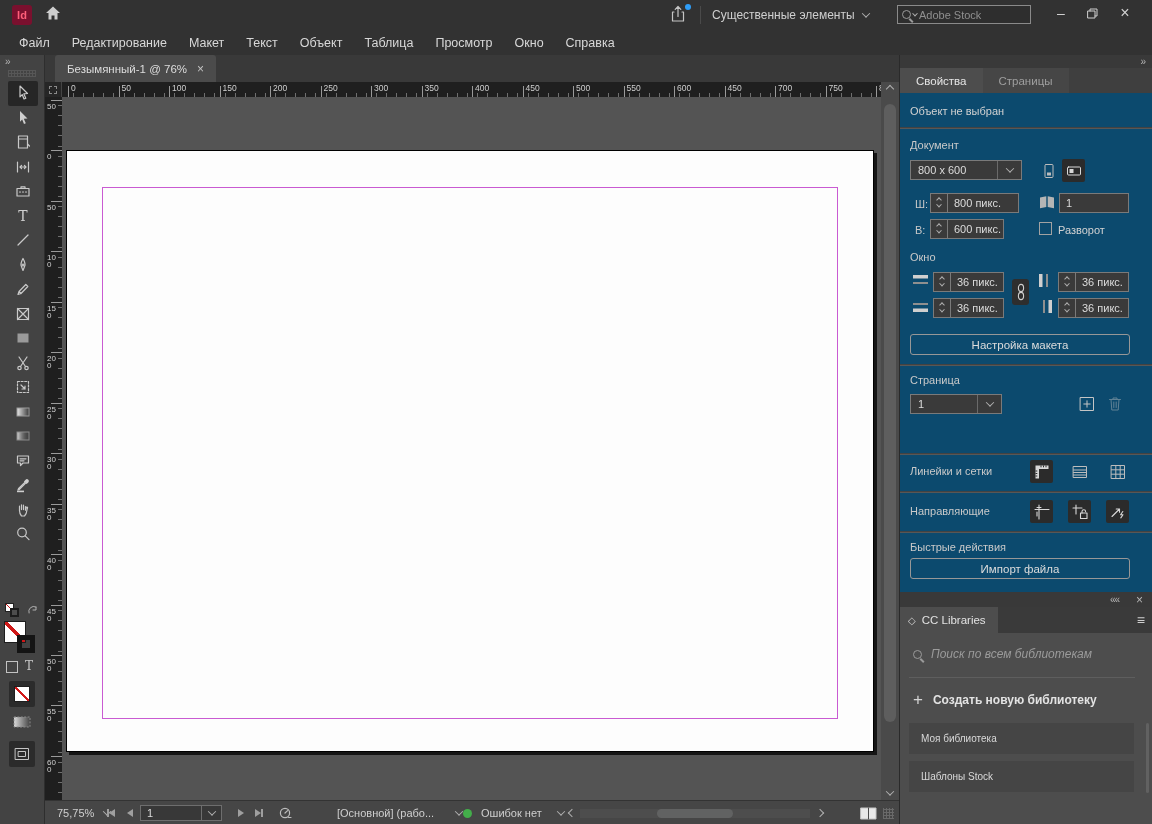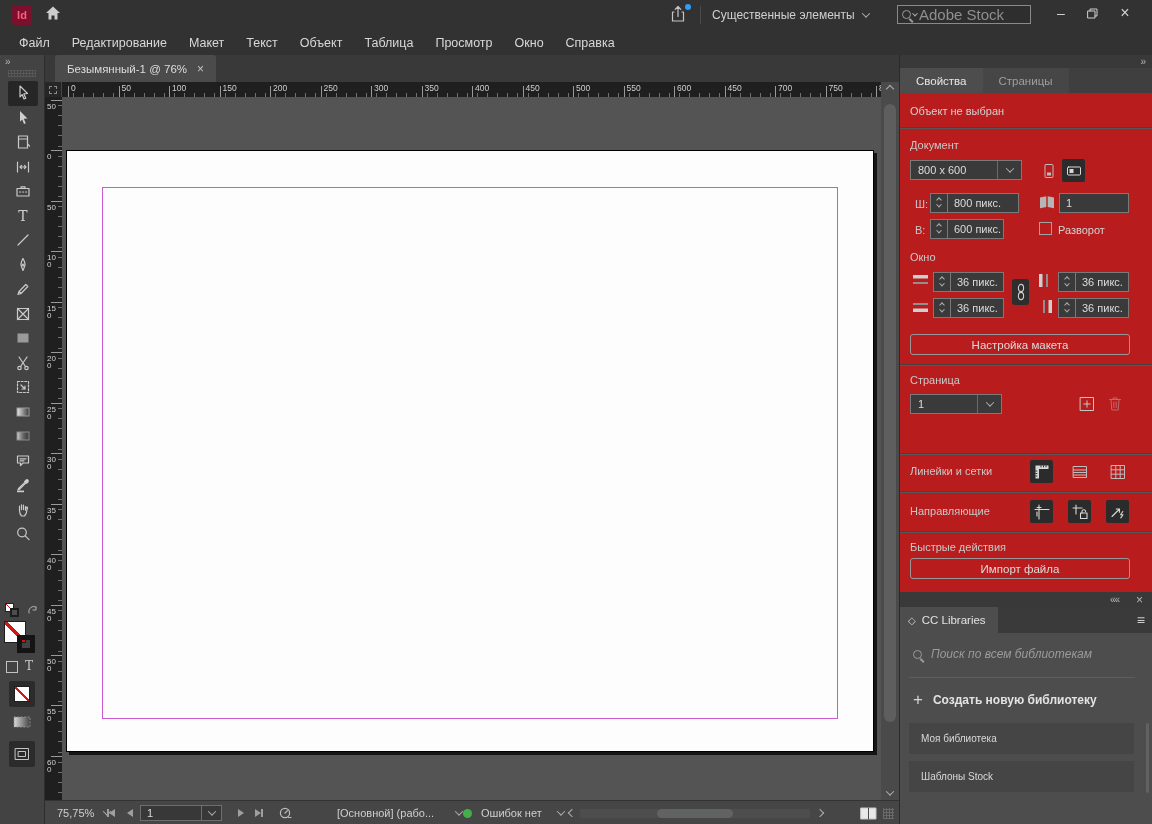--- a/index.html
+++ b/index.html
@@ -15,21 +15,21 @@
   #home-btn { position:absolute; left:42px; top:5px; width:22px; height:20px; display:flex;
     align-items:center; justify-content:center; }
   #share-btn { position:absolute; left:668px; top:4px; width:24px; height:22px; }
   #share-dot { position:absolute; right:1px; top:0; width:6px; height:6px; border-radius:50%; background:#2e9df7; }
   .tb-sep { position:absolute; left:700px; top:6px; width:1px; height:18px; background:#4a4a4a; }
   #workspace { position:absolute; left:712px; top:5px; height:20px; display:flex; align-items:center;
     gap:8px; font-size:12px; color:#cfcfcf; }
   #stock-search { position:absolute; left:897px; top:5px; width:134px; height:19px; background:#2e2e2e;
     border:1px solid #8a8a8a; display:flex; align-items:center; padding:0 4px; gap:2px; }
   #stock-search input { background:transparent; border:none; outline:none; color:#9a9a9a;
-    font-size:15px; width:86px; font-family:inherit; }
+    font-size:11px; width:86px; font-family:inherit; }
   #stock-search input::placeholder { color:#8f8f8f; }
   .win-btn { position:absolute; top:0; width:30px; height:26px; display:flex; align-items:center;
     justify-content:center; color:#cfcfcf; font-size:14px; }
   #win-min { left:1046px; } #win-restore { left:1077px; } #win-close { left:1110px; }
 
   
   #menubar { position:absolute; left:0; top:30px; width:1152px; height:25px; background:#323232;
     display:flex; align-items:center; padding-left:8px; }
   .menu-item { font-size:12.5px; color:#d8d8d8; padding:4px 11px; cursor:default; }
 
@@ -110,21 +110,21 @@
 
   
   #dock { position:absolute; left:899px; top:55px; width:253px; height:769px; background:#393939;
     border-left:1px solid #2a2a2a; font-size:11px; }
   #dock-header { position:absolute; left:0; top:0; width:253px; height:13px; }
   #dock-collapse { position:absolute; right:8px; top:1px; font-size:10px; color:#b5b5b5; letter-spacing:-1px; }
   #props-tabs { position:absolute; left:0; top:13px; width:253px; height:25px; background:#3f3f3f; display:flex; }
   .ptab { height:25px; padding:0 16px; display:flex; align-items:center; font-size:11.5px; }
   .ptab.active { background:#4d4d4d; color:#e6e6e6; }
   .ptab.inactive { background:#464646; color:#9f9f9f; }
-  #props-body { position:absolute; left:0; top:38px; width:253px; height:499px; background:#b91c1c; }
+  #props-body { position:absolute; left:0; top:38px; width:253px; height:499px; background:#0c4a6e; }
   .sec-label { position:absolute; color:#c9c9c9; font-size:11px; }
   .divider { position:absolute; left:0; width:253px; height:1px; background:#424242; box-shadow:0 1px 0 #575757; }
   .field { position:absolute; background:#3a3a3a; border:1px solid #7a7a7a; height:20px;
     display:flex; align-items:center; }
   .field input { background:transparent; border:none; outline:none; color:#dcdcdc; font-size:11px;
     padding-left:6px; width:100%; font-family:inherit; }
   .spin { position:absolute; width:17px; height:20px; background:#3a3a3a; border:1px solid #7a7a7a;
     border-right:none; display:flex; flex-direction:column; align-items:center; justify-content:center; gap:2px; }
   .spin .chv { width:4px; height:4px; border-width:1px; }
   .dd-select { position:absolute; height:20px; background:#3a3a3a; border:1px solid #7a7a7a;

